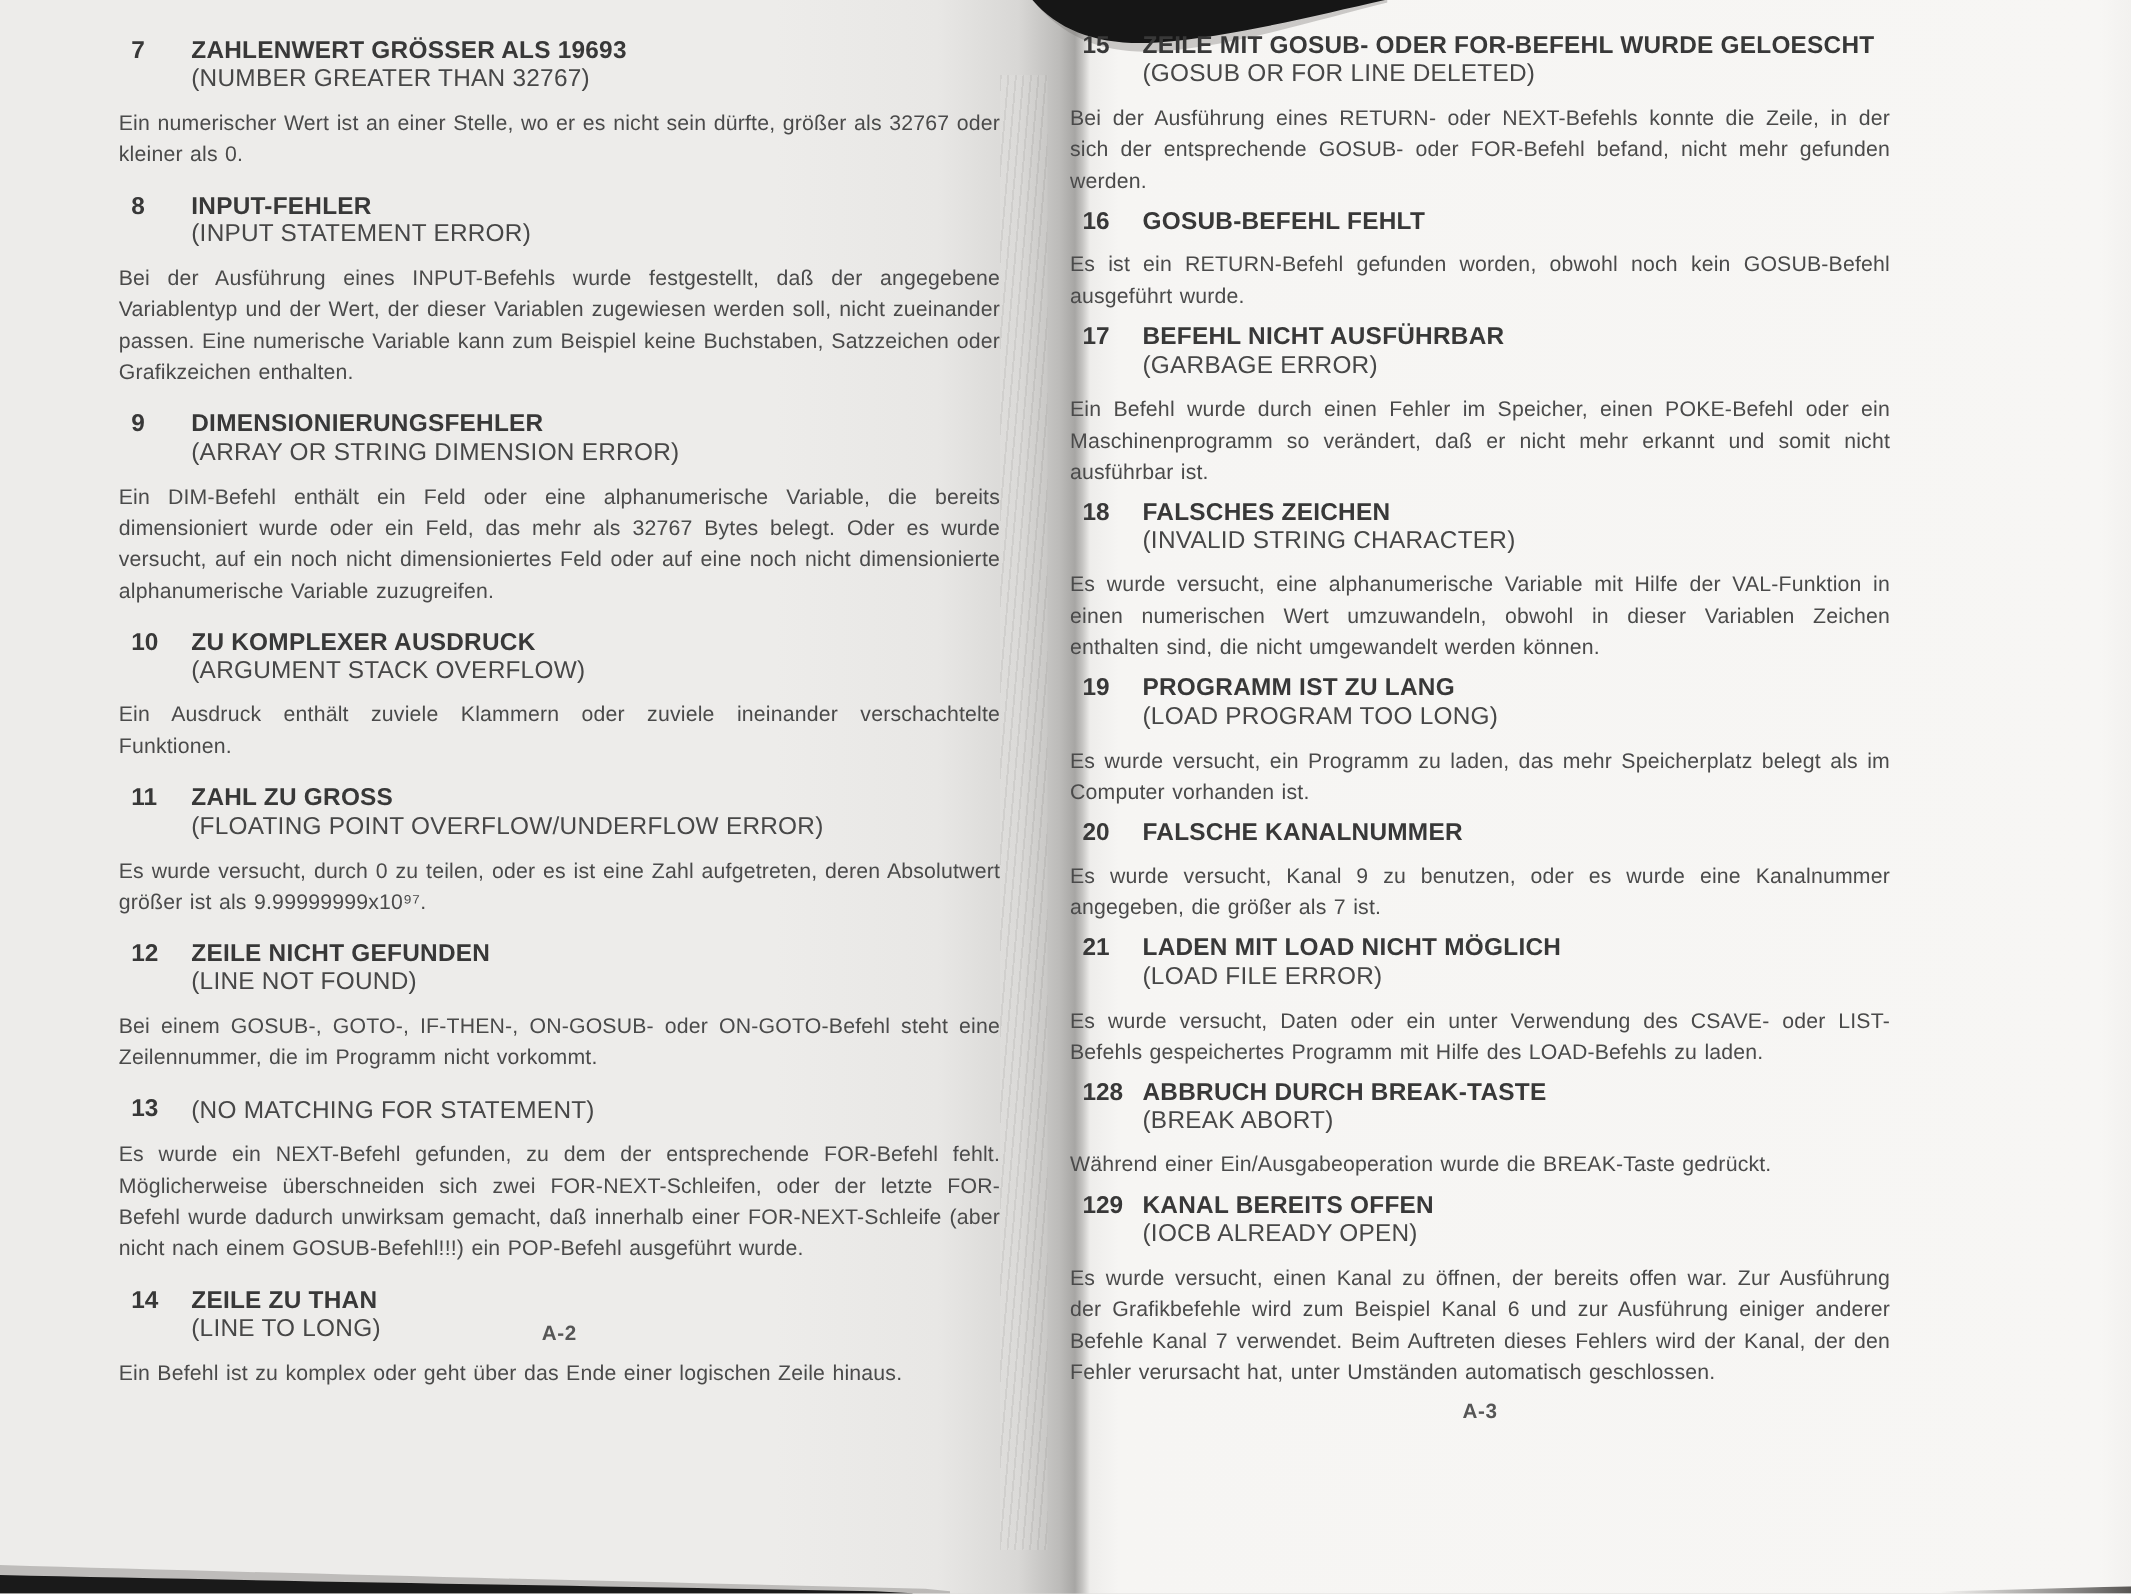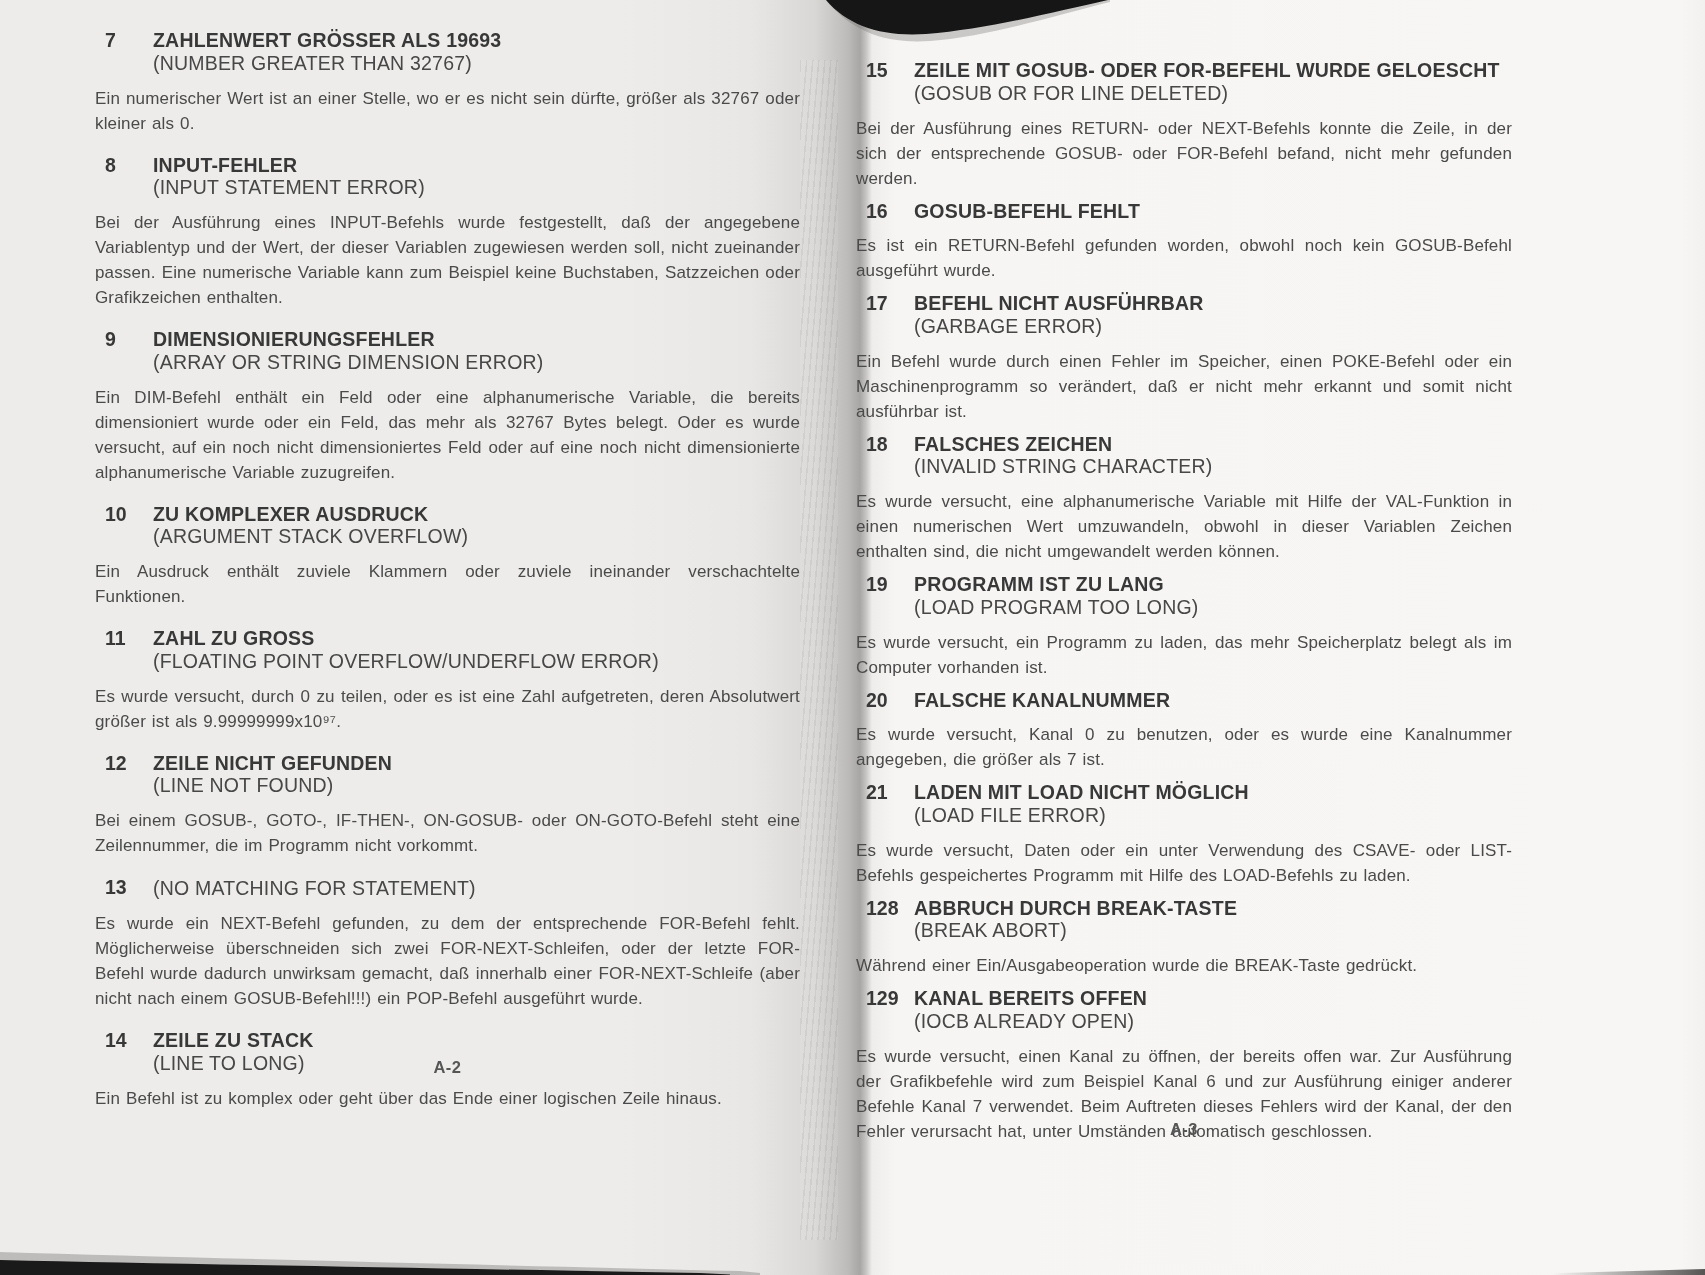--- a/index.html
+++ b/index.html
@@ -29,21 +29,21 @@
     opacity:.75;
   }
   .svg-shape{position:absolute;display:block;}
   .bottom-right-strip{
     position:absolute;left:1552px;bottom:0;width:153px;height:7px;
     background:linear-gradient(to right, rgba(100,98,95,0), rgba(70,68,66,.9));
     clip-path:polygon(0 75%, 100% 15%, 100% 100%, 0 100%);
   }
   .page{position:absolute;top:0;color:#4b4b4b;}
   .page-left{left:95px;width:705px;padding-top:30px;}
-  .page-right{left:856px;width:656px;padding-top:60px;}
+  .page-right{left:856px;width:656px;padding-top:26px;}
   .error-entry{margin-bottom:19px;}
   .page-right .error-entry{margin-bottom:10px;}
   .entry-head{
     display:grid;grid-template-columns:48px 1fr;
     padding-left:10px;
     color:#383838;
   }
   .code{
     font-weight:bold;font-size:19.5px;line-height:21.5px;
   }
@@ -166,21 +166,21 @@
               <span class="title-en">(NO MATCHING FOR STATEMENT)</span>
             </span>
           </div>
           <p class="entry-body">Es wurde ein NEXT-Befehl gefunden, zu dem der entsprechende FOR-Befehl fehlt. Möglicherweise überschneiden sich zwei FOR-NEXT-Schleifen, oder der letzte FOR-Befehl wurde dadurch unwirksam gemacht, daß innerhalb einer FOR-NEXT-Schleife (aber nicht nach einem GOSUB-Befehl!!!) ein POP-Befehl ausgeführt wurde.</p>
         </section>
 
         <section class="error-entry">
           <div class="entry-head">
             <span class="code">14</span>
             <span class="titles">
-              <span class="title-de">ZEILE ZU STACK</span>
+              <span class="title-de">ZEILE ZU THAN</span>
               <span class="title-en">(LINE TO LONG)</span>
             </span>
           </div>
           <p class="entry-body">Ein Befehl ist zu komplex oder geht über das Ende einer logischen Zeile hinaus.</p>
         </section>
       </div>
     <div class="folio folio-left">A-2</div>
   </div>
 
   <div class="page page-right">
@@ -240,21 +240,21 @@
           <p class="entry-body">Es wurde versucht, ein Programm zu laden, das mehr Speicherplatz belegt als im Computer vorhanden ist.</p>
         </section>
 
         <section class="error-entry">
           <div class="entry-head">
             <span class="code">20</span>
             <span class="titles">
               <span class="title-de">FALSCHE KANALNUMMER</span>
             </span>
           </div>
-          <p class="entry-body">Es wurde versucht, Kanal 0 zu benutzen, oder es wurde eine Kanalnummer angegeben, die größer als 7 ist.</p>
+          <p class="entry-body">Es wurde versucht, Kanal 9 zu benutzen, oder es wurde eine Kanalnummer angegeben, die größer als 7 ist.</p>
         </section>
 
         <section class="error-entry">
           <div class="entry-head">
             <span class="code">21</span>
             <span class="titles">
               <span class="title-de">LADEN MIT LOAD NICHT MÖGLICH</span>
               <span class="title-en">(LOAD FILE ERROR)</span>
             </span>
           </div>

